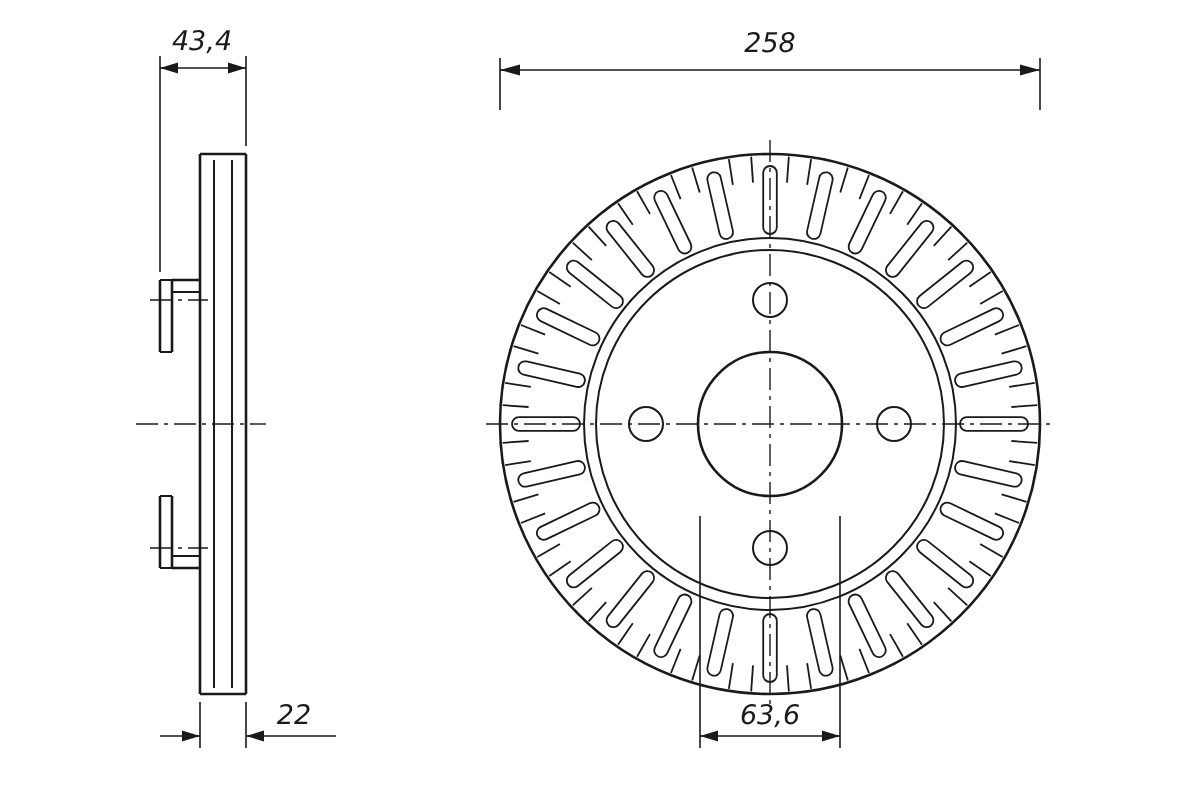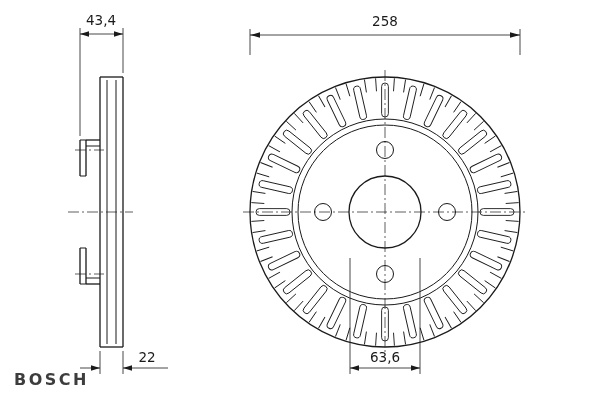--- a/index.html
+++ b/index.html
@@ -3,21 +3,21 @@
 <meta charset="utf-8">
 <style>
   html, body { margin: 0; padding: 0; }
   body {
     width: 600px; height: 400px;
     background: var(--bg-color, #ffffff);
     font-family: "DejaVu Sans", sans-serif;
     position: relative;
     overflow: hidden;
   }
-  .canvas { position: absolute; inset: 0; }
+  .canvas { position: absolute; inset: 0; font-style: italic; }
   svg { position: absolute; left: 0; top: 0; }
 
   .outline { stroke: var(--line-color, #1a1a1a); stroke-width: 1.3; fill: none; }
   .med     { stroke: var(--line-color, #1a1a1a); stroke-width: 1;   fill: none; }
   .thin    { stroke: var(--line-color, #1a1a1a); stroke-width: 0.8; fill: none; }
   .cl      { stroke: var(--line-color, #1a1a1a); stroke-width: 0.7; fill: none;
              stroke-dasharray: 11 3 2 3; }
   #slot-group rect { stroke: var(--line-color, #1a1a1a); stroke-width: 0.9; fill: none; }
   #tick-group line { stroke: var(--line-color, #1a1a1a); stroke-width: 0.9; }
   .arrow { fill: var(--line-color, #1a1a1a); stroke: none; }
@@ -204,14 +204,13 @@
     <g>
       <line class="thin" x1="350" y1="258" x2="350" y2="374"></line>
       <line class="thin" x1="420" y1="258" x2="420" y2="374"></line>
       <line class="thin" x1="350" y1="368" x2="420" y2="368"></line>
       <polygon class="arrow" points="350,368 359,365.3 359,370.7"></polygon>
       <polygon class="arrow" points="420,368 411,365.3 411,370.7"></polygon>
       <text class="dimtext" x="385" y="362" text-anchor="middle">63,6</text>
     </g>
   </svg>
 
-  <div class="logo">BOSCH</div>
 </div>
 
 </body></html>

